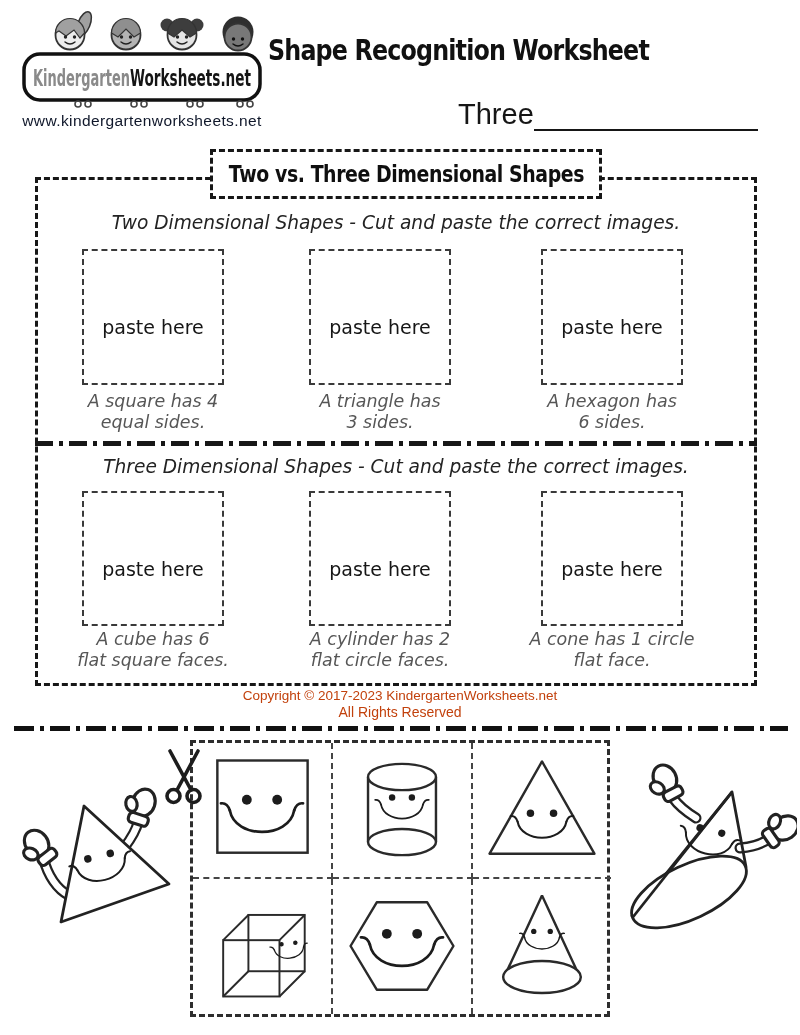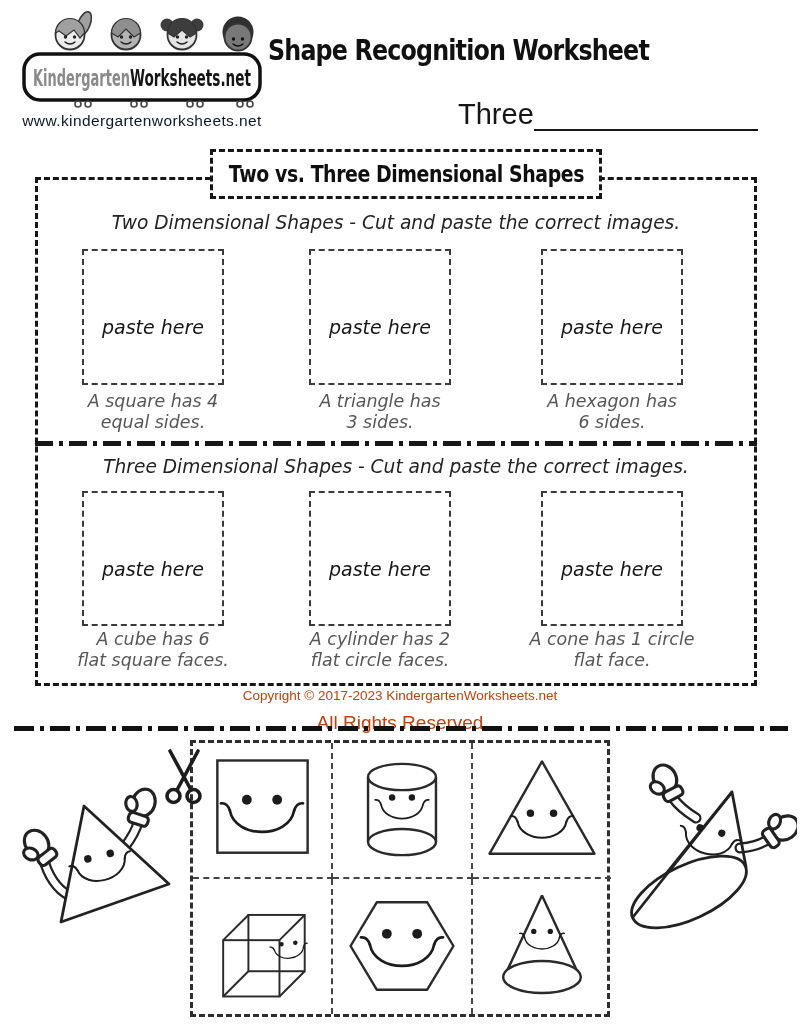--- a/index.html
+++ b/index.html
@@ -28,37 +28,37 @@
   .box-title span { font-size:22.5px; font-weight:800; color:#0f0f0f; letter-spacing:-.5px;
                     transform:scaleX(.84); white-space:nowrap; }
 
   .sec-heading { position:absolute; left:0; width:716px; text-align:center; font-style:italic;
                  font-size:20px; color:#232323; transform:scaleX(.93); transform-origin:center;
                  white-space:nowrap; }
   .sec1 { top:30px; } .sec2 { top:274px; }
 
   .paste-box { position:absolute; width:142px; height:136px; border:2px dashed #3a3a3a;
                display:flex; align-items:center; justify-content:center; }
-  .paste-box span { font-style:italic; font-size:19px; color:#161616; margin-top:20px; }
+  .paste-box span { font-size:19px; color:#161616; margin-top:20px; }
   .r1 { top:69px; } .r2 { top:311px; height:135px; }
   .c1 { left:44px; } .c2 { left:271px; } .c3 { left:503px; }
 
   .caption { position:absolute; width:230px; text-align:center; font-style:italic;
              font-size:18px; line-height:21px; color:#565656; transform:scaleX(.97); }
   .cap-r1 { top:210px; } .cap-r2 { top:448px; }
   .cap-c1 { left:0px; } .cap-c2 { left:227px; } .cap-c3 { left:459px; }
 
   .divider { position:absolute; left:-3px; right:-3px; top:261px; height:5px;
              background:repeating-linear-gradient(90deg,#171717 0 18px,transparent 18px 24px,#171717 24px 28px,transparent 28px 34px); }
 
   
   .copy { position:absolute; left:0; width:800px; text-align:center;
           font-family:"Liberation Sans", sans-serif; color:#c2410c; }
   .copy1 { top:688px; font-size:13.5px; }
-  .copy2 { top:704px; font-size:19px;margin-top:8px; }
+  .copy2 { top:704px; font-size:14px; }
 
   .cutline { position:absolute; left:14px; right:12px; top:726px; height:5px;
              background:repeating-linear-gradient(90deg,#111 0 20px,transparent 20px 26px,#111 26px 30px,transparent 30px 36px); }
 
   
   .cut-grid { position:absolute; left:190px; top:740px; width:420px; height:277px;
               border:3px dashed #2e2e2e; display:grid;
               grid-template-columns:repeat(3,1fr); grid-template-rows:repeat(2,1fr); }
   .cell { display:flex; align-items:center; justify-content:center; }
   .cell.bR { border-right:2px dashed #454545; }

